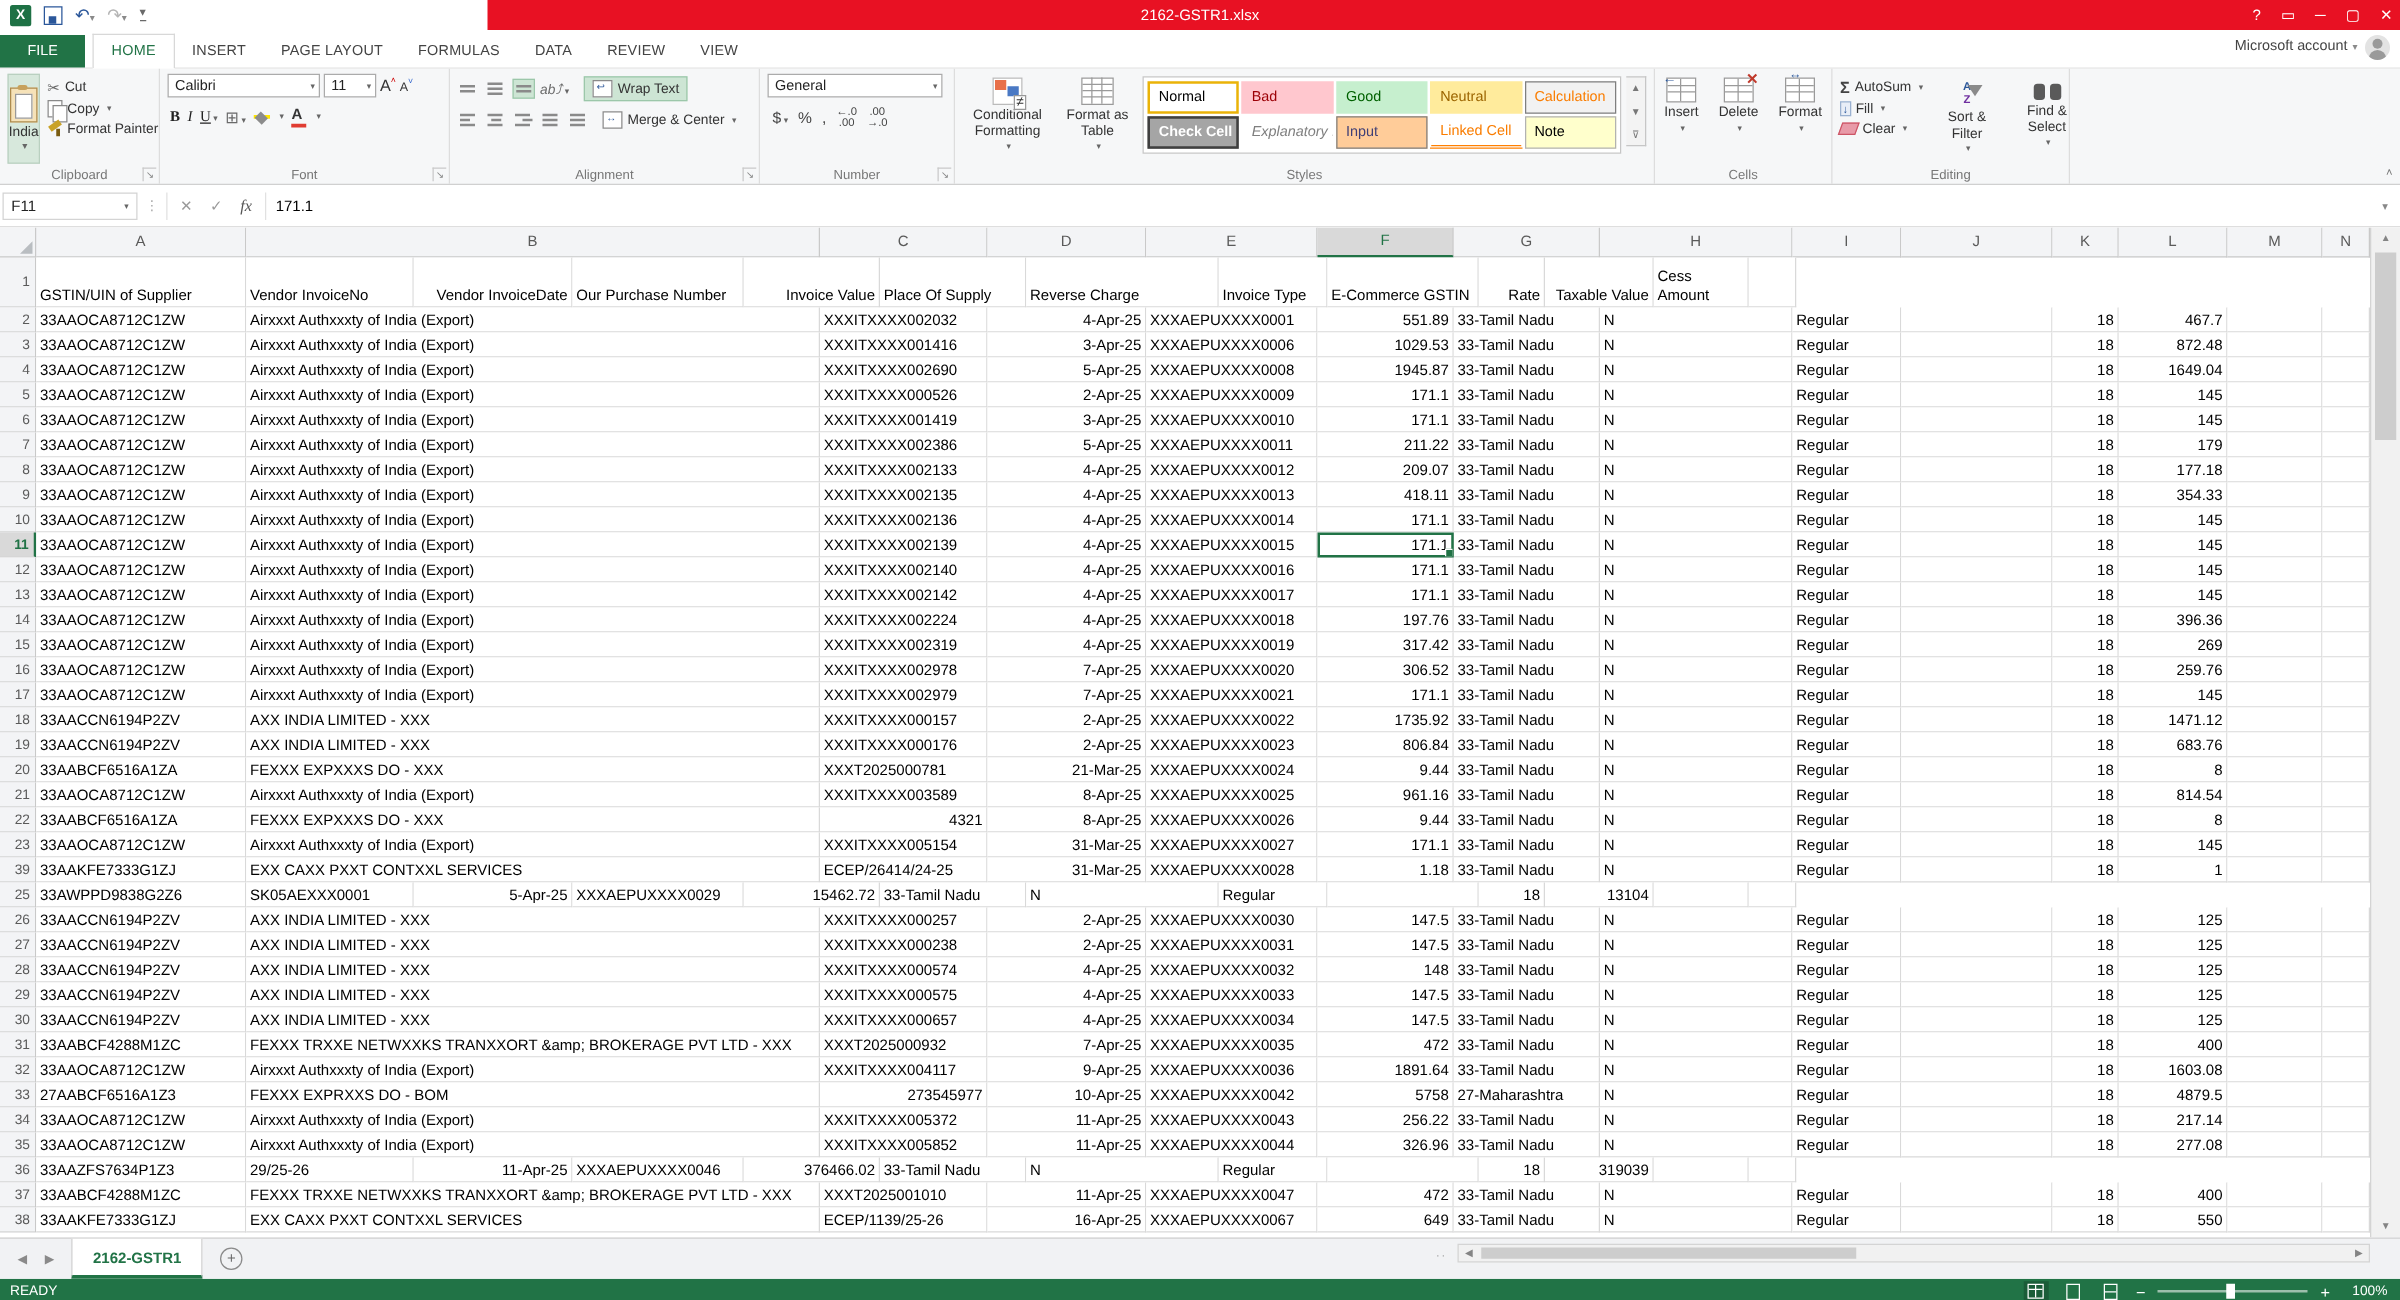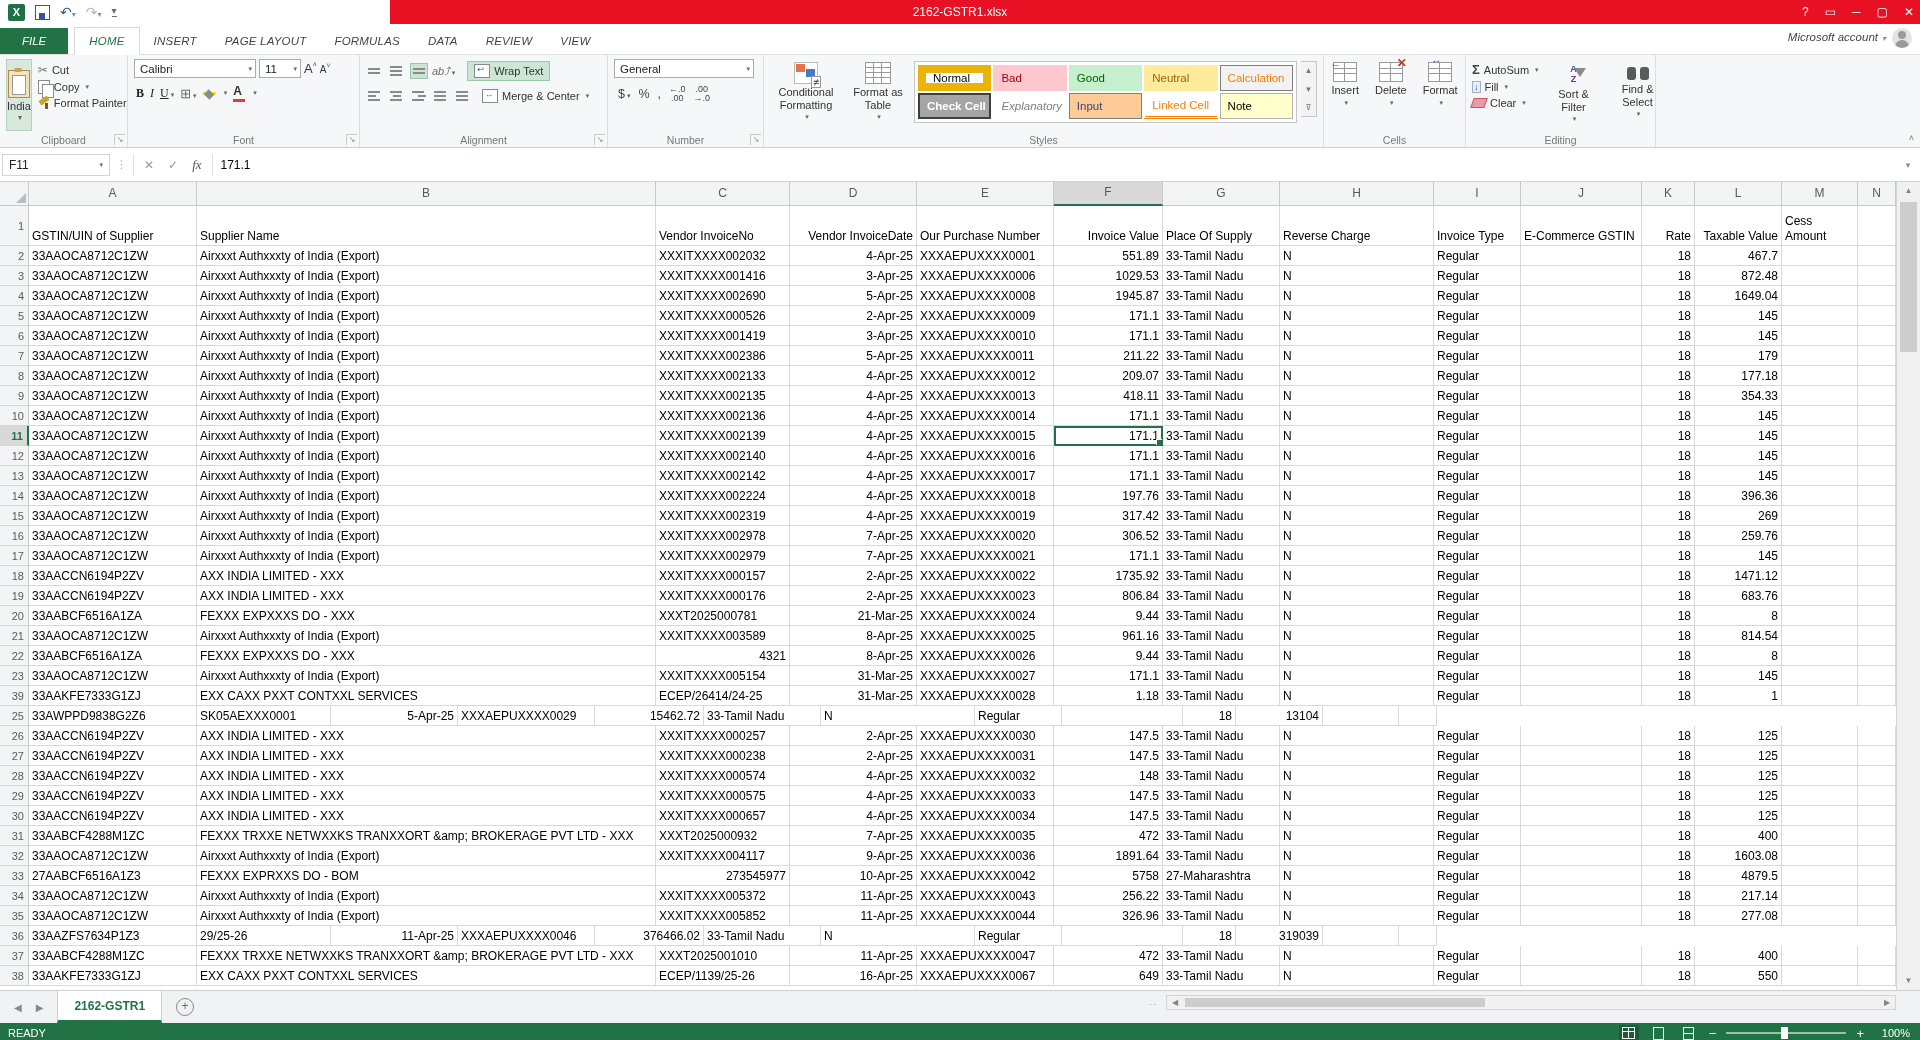--- a/index.html
+++ b/index.html
@@ -13,21 +13,21 @@
   .save-ico{width:13px;height:13px;border:1.5px solid #2b579a;position:relative;background:#fff;}
   .save-ico:after{content:"";position:absolute;left:3px;bottom:0;width:6px;height:6px;background:#2b579a;}
   .undo{color:#2b579a;font-size:14px;} .redo{color:#b5b5b5;font-size:14px;}
   .mini-drop{color:#8a8a8a;font-size:8px;}
   .qat-custom{color:#6a6a6a;font-size:10px;border-bottom:1px solid #6a6a6a;line-height:8px;height:9px;}
   .title-text{position:absolute;left:0;right:0;top:0;height:24px;line-height:24px;text-align:center;color:#fff;font-size:12px;}
   .win-ctrls{position:absolute;right:6px;top:0;height:24px;display:flex;align-items:center;gap:16px;color:#fff;font-size:12px;}
   .win-ctrls span{cursor:default;}
 
   
-  .tabrow{height:30px;background:#fff;display:flex;align-items:flex-end;position:relative;border-bottom:1px solid #e1e1e1;font-style:italic;}
+  .tabrow{height:30px;background:#fff;display:flex;align-items:flex-end;position:relative;border-bottom:1px solid #e1e1e1;}
   .tab-file{background:#217346;color:#fff;padding:7px 22px;font-size:11.5px;margin-right:6px;}
   .rtab{padding:7px 14px;font-size:11.5px;color:#444;letter-spacing:.2px;}
   .rtab.active{background:#fff;color:#217346;border:1px solid #d8d8d8;border-bottom:1px solid #fff;margin-bottom:-1px;}
   .account{position:absolute;right:34px;top:7px;font-size:11.5px;color:#444;}
   .account .mini-drop{margin-left:4px;}
   .avatar{position:absolute;right:8px;top:4px;width:20px;height:20px;border-radius:50%;background:#e3e3e3;overflow:hidden;}
   .avatar:before{content:"";position:absolute;left:6px;top:3px;width:8px;height:8px;border-radius:50%;background:#9a9a9a;}
   .avatar:after{content:"";position:absolute;left:3px;top:12px;width:14px;height:10px;border-radius:7px 7px 0 0;background:#9a9a9a;}
 
   
@@ -96,21 +96,21 @@
   .cf-ico{width:22px;height:20px;position:relative;background:#fff;border:1px solid #bbb;}
   .cf-ico b{position:absolute;width:9px;height:8px;}
   .cf-ico b:nth-child(1){left:1px;top:1px;background:#e8704a;}
   .cf-ico b:nth-child(2){left:11px;top:6px;background:#4a79c4;}
   .cf-ico i{position:absolute;right:-4px;bottom:-5px;font-style:normal;font-size:11px;color:#333;background:#fff;border:1px solid #999;line-height:10px;padding:0 1px;}
   .fat-ico{width:24px;height:20px;background:#fff;border:1px solid #9a9a9a;position:relative;}
   .fat-ico:before{content:"";position:absolute;left:0;right:0;top:4px;height:1px;background:#9a9a9a;box-shadow:0 5px 0 #9a9a9a, 0 10px 0 #9a9a9a;}
   .fat-ico:after{content:"";position:absolute;left:7px;top:-1px;bottom:0;width:1px;background:#9a9a9a;box-shadow:8px 0 0 #9a9a9a;}
   .gallery{flex:1;background:#fff;border:1px solid #c6c6c6;display:grid;grid-template-columns:repeat(5,1fr);grid-auto-rows:26px;gap:2px;padding:3px;box-sizing:border-box;align-self:flex-start;margin-top:2px;}
   .chip{display:flex;align-items:center;padding:0 7px;font-size:11.5px;white-space:nowrap;overflow:hidden;box-sizing:border-box;border:1px solid transparent;}
-  .chip-normal{background:#fff;border:8px solid #eab308;color:#000;}
+  .chip-normal{background:#fff;border:2px solid #eab308;color:#000;}
   .chip-bad{background:#ffc7ce;color:#9c0006;}
   .chip-good{background:#c6efce;color:#006100;}
   .chip-neutral{background:#ffeb9c;color:#9c6500;}
   .chip-calc{background:#f2f2f2;color:#fa7d00;border:1px solid #7f7f7f;}
   .chip-check{background:#a5a5a5;color:#fff;font-weight:bold;border:2px solid #3f3f3f;}
   .chip-expl{background:#fff;color:#7f7f7f;font-style:italic;}
   .chip-input{background:#ffcc99;color:#3f3f76;border:1px solid #7f7f7f;}
   .chip-linked{background:transparent;color:#fa7d00;border-bottom:3px double #ff8001;}
   .chip-note{background:#ffffcc;color:#000;border:1px solid #b2b2b2;}
   .gal-scroll{width:16px;display:flex;flex-direction:column;justify-content:space-between;align-items:center;padding:4px 0;color:#777;font-size:8px;border:1px solid #c6c6c6;border-left:none;background:#f3f3f3;align-self:flex-start;height:56px;box-sizing:border-box;margin-top:2px;}
@@ -488,21 +488,20 @@
           <div class="g-col-letter" style="width:87px">I</div>
           <div class="g-col-letter" style="width:121px">J</div>
           <div class="g-col-letter" style="width:53px">K</div>
           <div class="g-col-letter" style="width:87px">L</div>
           <div class="g-col-letter" style="width:76px">M</div>
           <div class="g-col-letter" style="width:38px">N</div>
         </div>
         <div class="g-row" style="height:40px">
           <div class="g-rownum" style="height:40px">1</div>
           <div class="g-cell hdr" style="width:168px;justify-content:flex-start">GSTIN/UIN of Supplier</div>
-          <div class="g-cell hdr" style="width:459px;justify-content:flex-start">Supplier Name</div>
           <div class="g-cell hdr" style="width:134px;justify-content:flex-start">Vendor InvoiceNo</div>
           <div class="g-cell hdr" style="width:127px;justify-content:flex-end">Vendor InvoiceDate</div>
           <div class="g-cell hdr" style="width:137px;justify-content:flex-start">Our Purchase Number</div>
           <div class="g-cell hdr" style="width:109px;justify-content:flex-end">Invoice Value</div>
           <div class="g-cell hdr" style="width:117px;justify-content:flex-start">Place Of Supply</div>
           <div class="g-cell hdr" style="width:154px;justify-content:flex-start">Reverse Charge</div>
           <div class="g-cell hdr" style="width:87px;justify-content:flex-start">Invoice Type</div>
           <div class="g-cell hdr" style="width:121px;justify-content:flex-start">E-Commerce GSTIN</div>
           <div class="g-cell hdr" style="width:53px;justify-content:flex-end">Rate</div>
           <div class="g-cell hdr" style="width:87px;justify-content:flex-end">Taxable Value</div>

